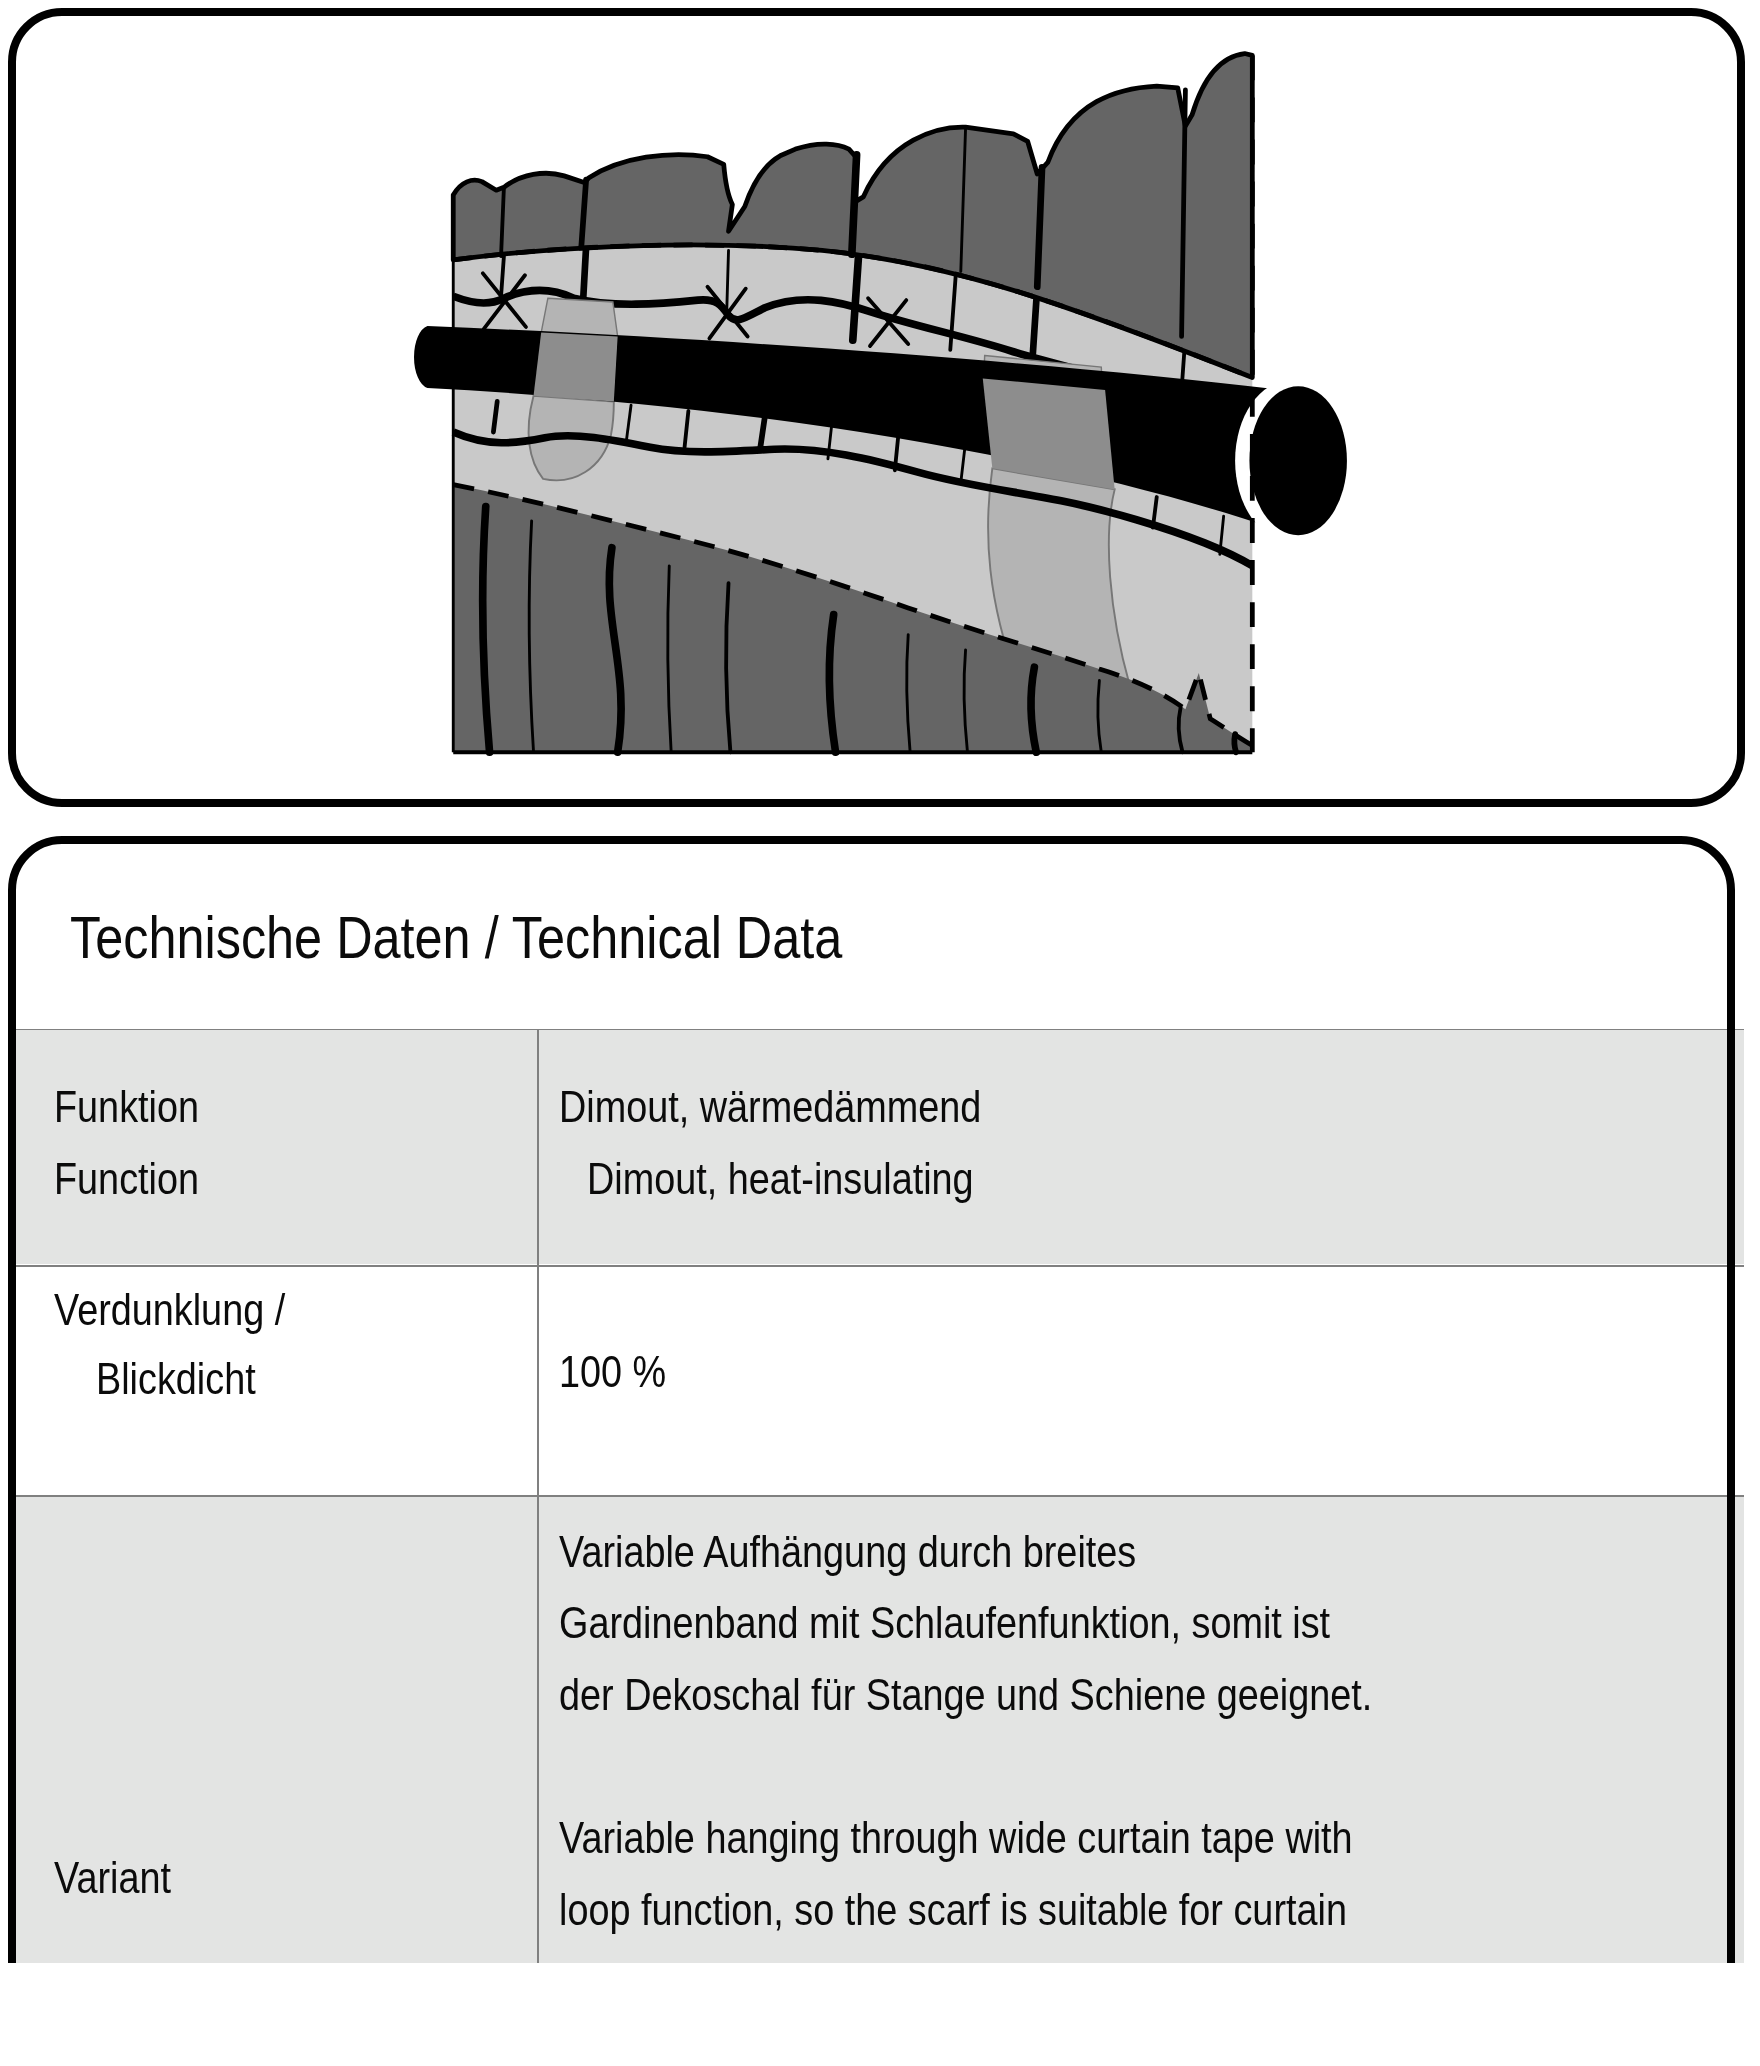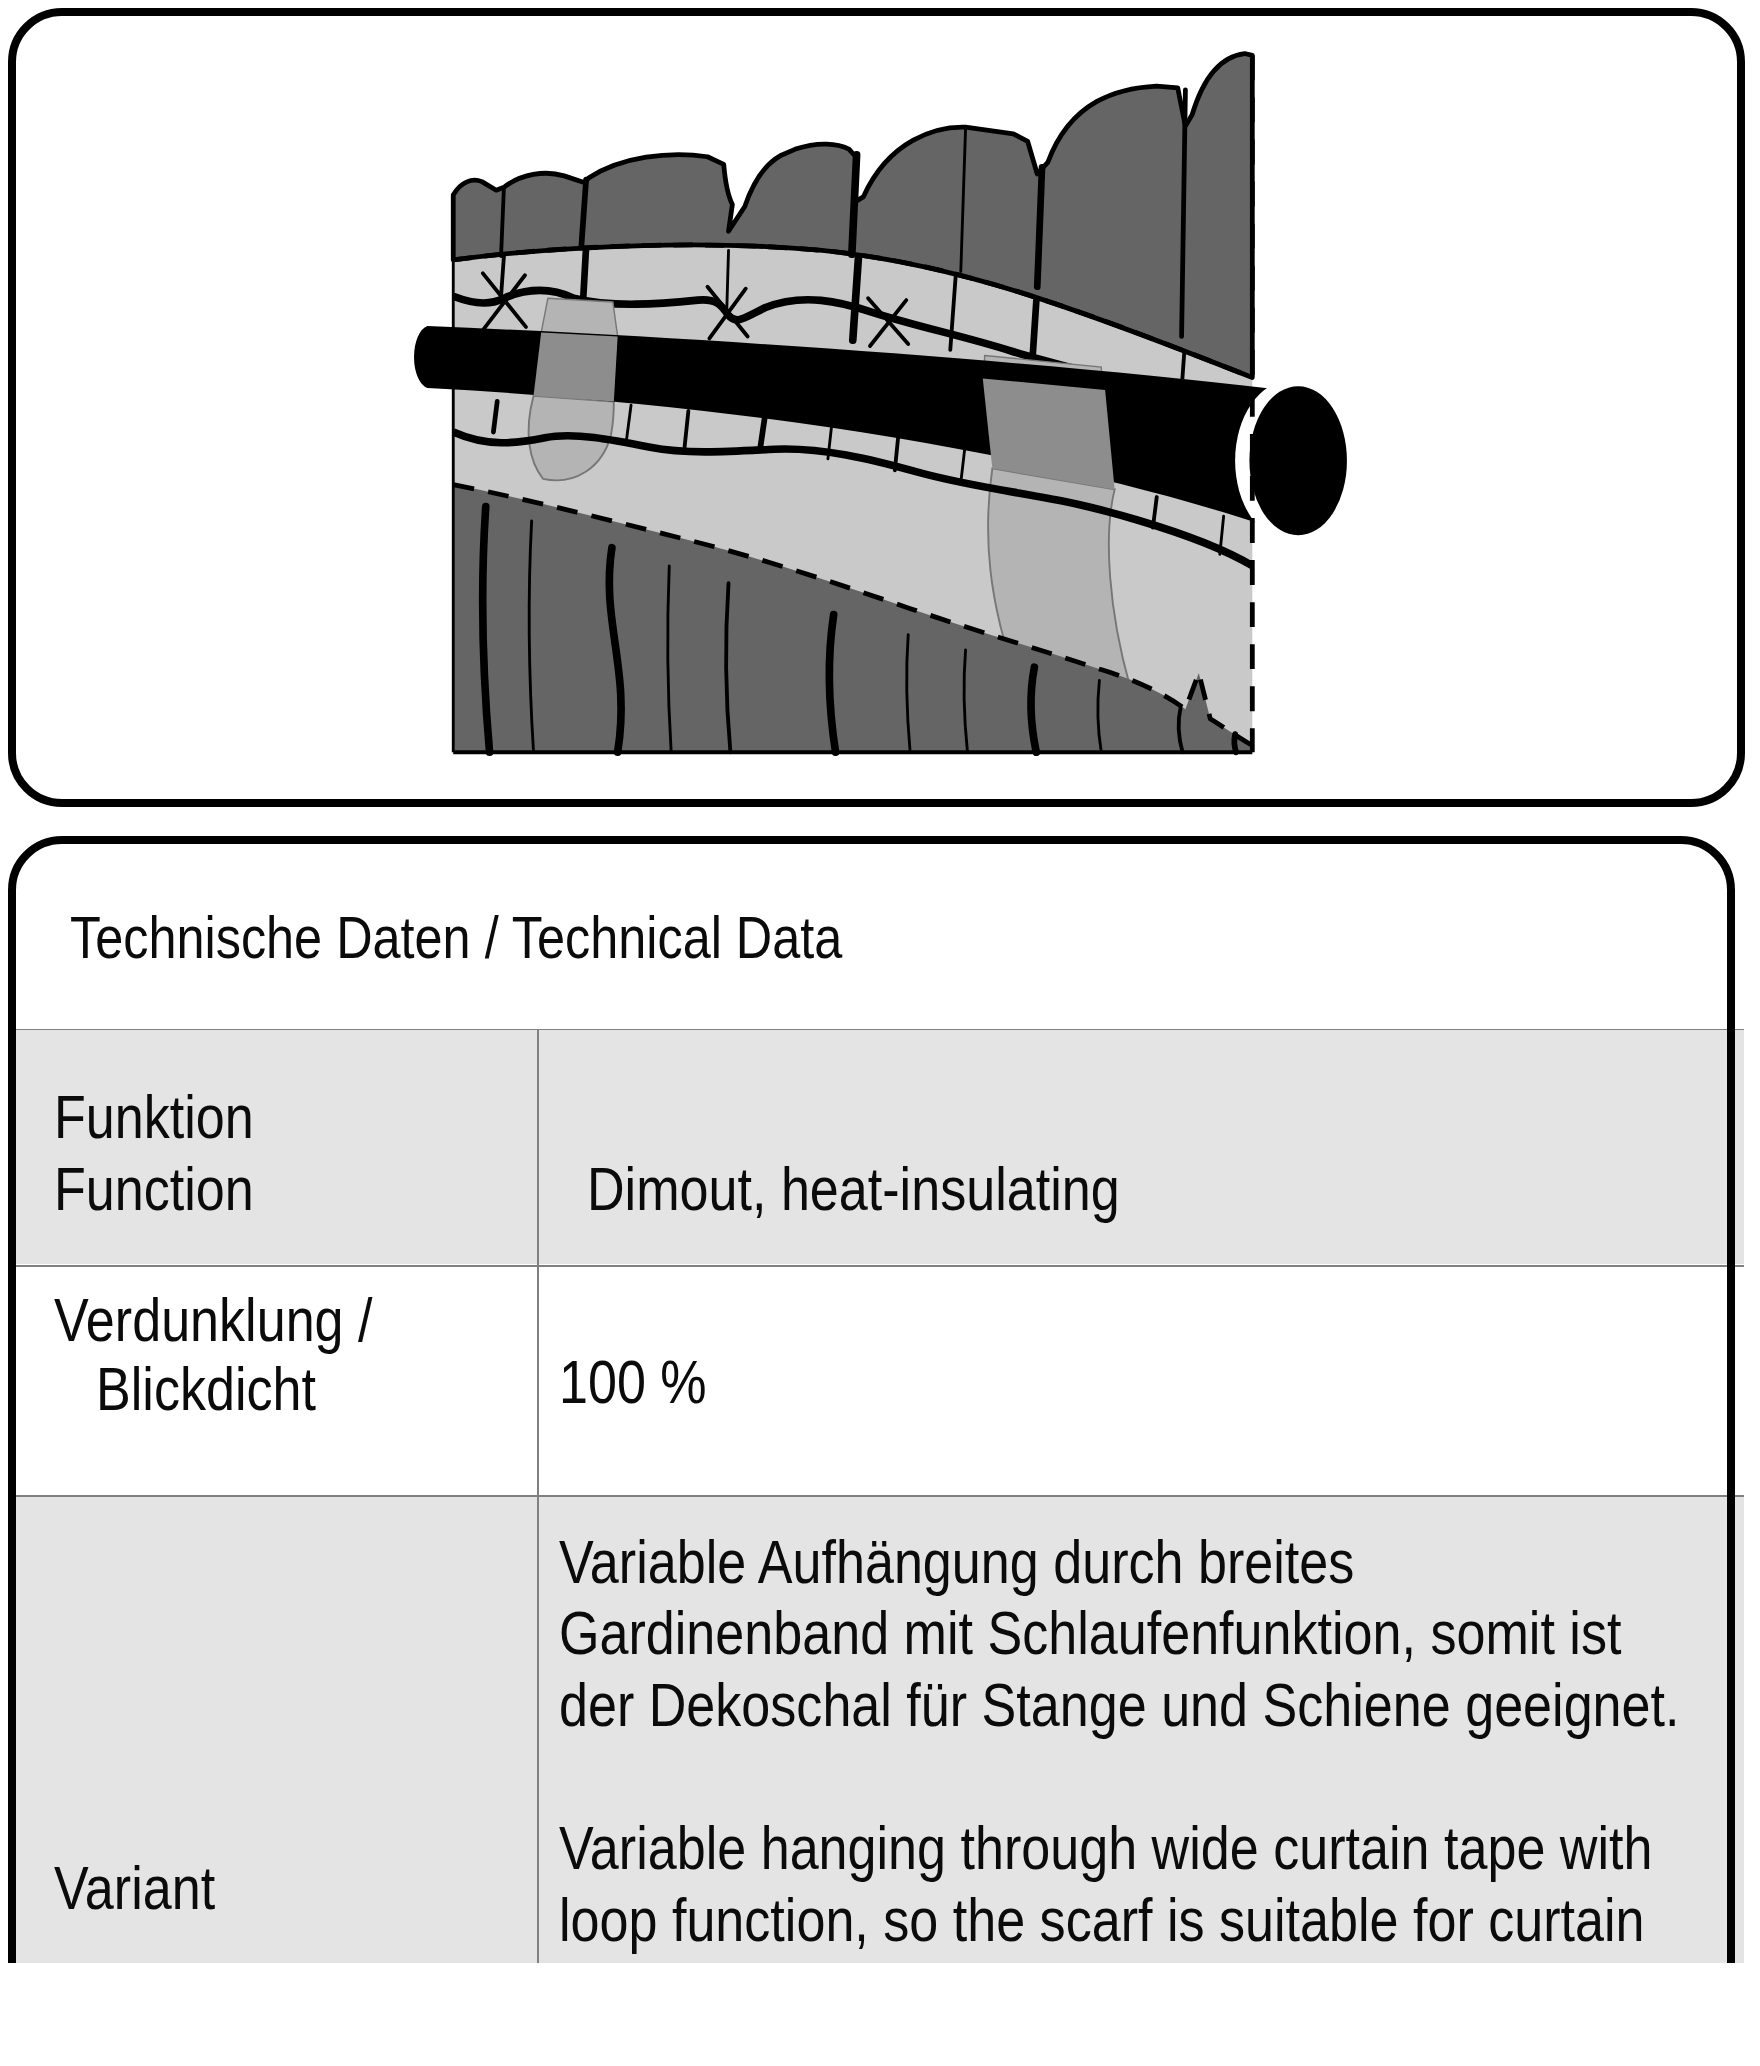--- a/index.html
+++ b/index.html
@@ -13,21 +13,21 @@
   .panel1 { left:7.6px; top:7.6px; width:1721px; height:783px; }
   .panel2 { left:7.6px; top:836px; width:1711px; height:1205px; }
   .p2clip {
     position:absolute; left:16.3px; top:845px; width:1728px; height:1205px;
     border-radius:44px; overflow:hidden;
   }
   .rowbg { position:absolute; left:0; width:1728px; }
   .bg-gray { background:#e3e4e3; }
   .hline { position:absolute; left:0; width:1728px; height:1.9px; background:#808080; }
   .vline { position:absolute; width:1.9px; background:#808080; }
-  .ln { position:absolute; white-space:nowrap; font-size:62px; font-weight:400; color:#0b0b0b; }
+  .ln { position:absolute; white-space:nowrap; font-size:45px; font-weight:400; color:#0b0b0b; }
   .ln.title { font-size:60px; }
   .cond { display:inline-block; transform:scaleX(0.84); transform-origin:0 0; }
   svg.illu { position:absolute; left:0; top:0; }
 </style>
 </head>
 <body>
 
 <div class="page">
 
   <div class="panel panel1"></div>
@@ -144,20 +144,22 @@
   </div>
   <div class="panel panel2"></div>
 
   <div class="ln title" style="left:70px; top:903px;">
     <span class="cond">Technische Daten / Technical Data</span></div>
 
   <div class="ln" style="left:54px; top:1081px;">
     <span class="cond">Funktion</span></div>
   <div class="ln" style="left:54px; top:1153px;">
     <span class="cond">Function</span></div>
+  <div class="ln" style="left:559px; top:1081px;">
+    <span class="cond">Dimout, wärmedämmend</span></div>
   <div class="ln" style="left:559px; top:1153px;margin-left:28px;">
     <span class="cond">Dimout, heat-insulating</span></div>
 
   <div class="ln" style="left:54px; top:1284px;">
     <span class="cond">Verdunklung /</span></div>
   <div class="ln" style="left:54px; top:1353px;margin-left:42px;">
     <span class="cond">Blickdicht</span></div>
   <div class="ln" style="left:559px; top:1346px;">
     <span class="cond">100 %</span></div>
 

